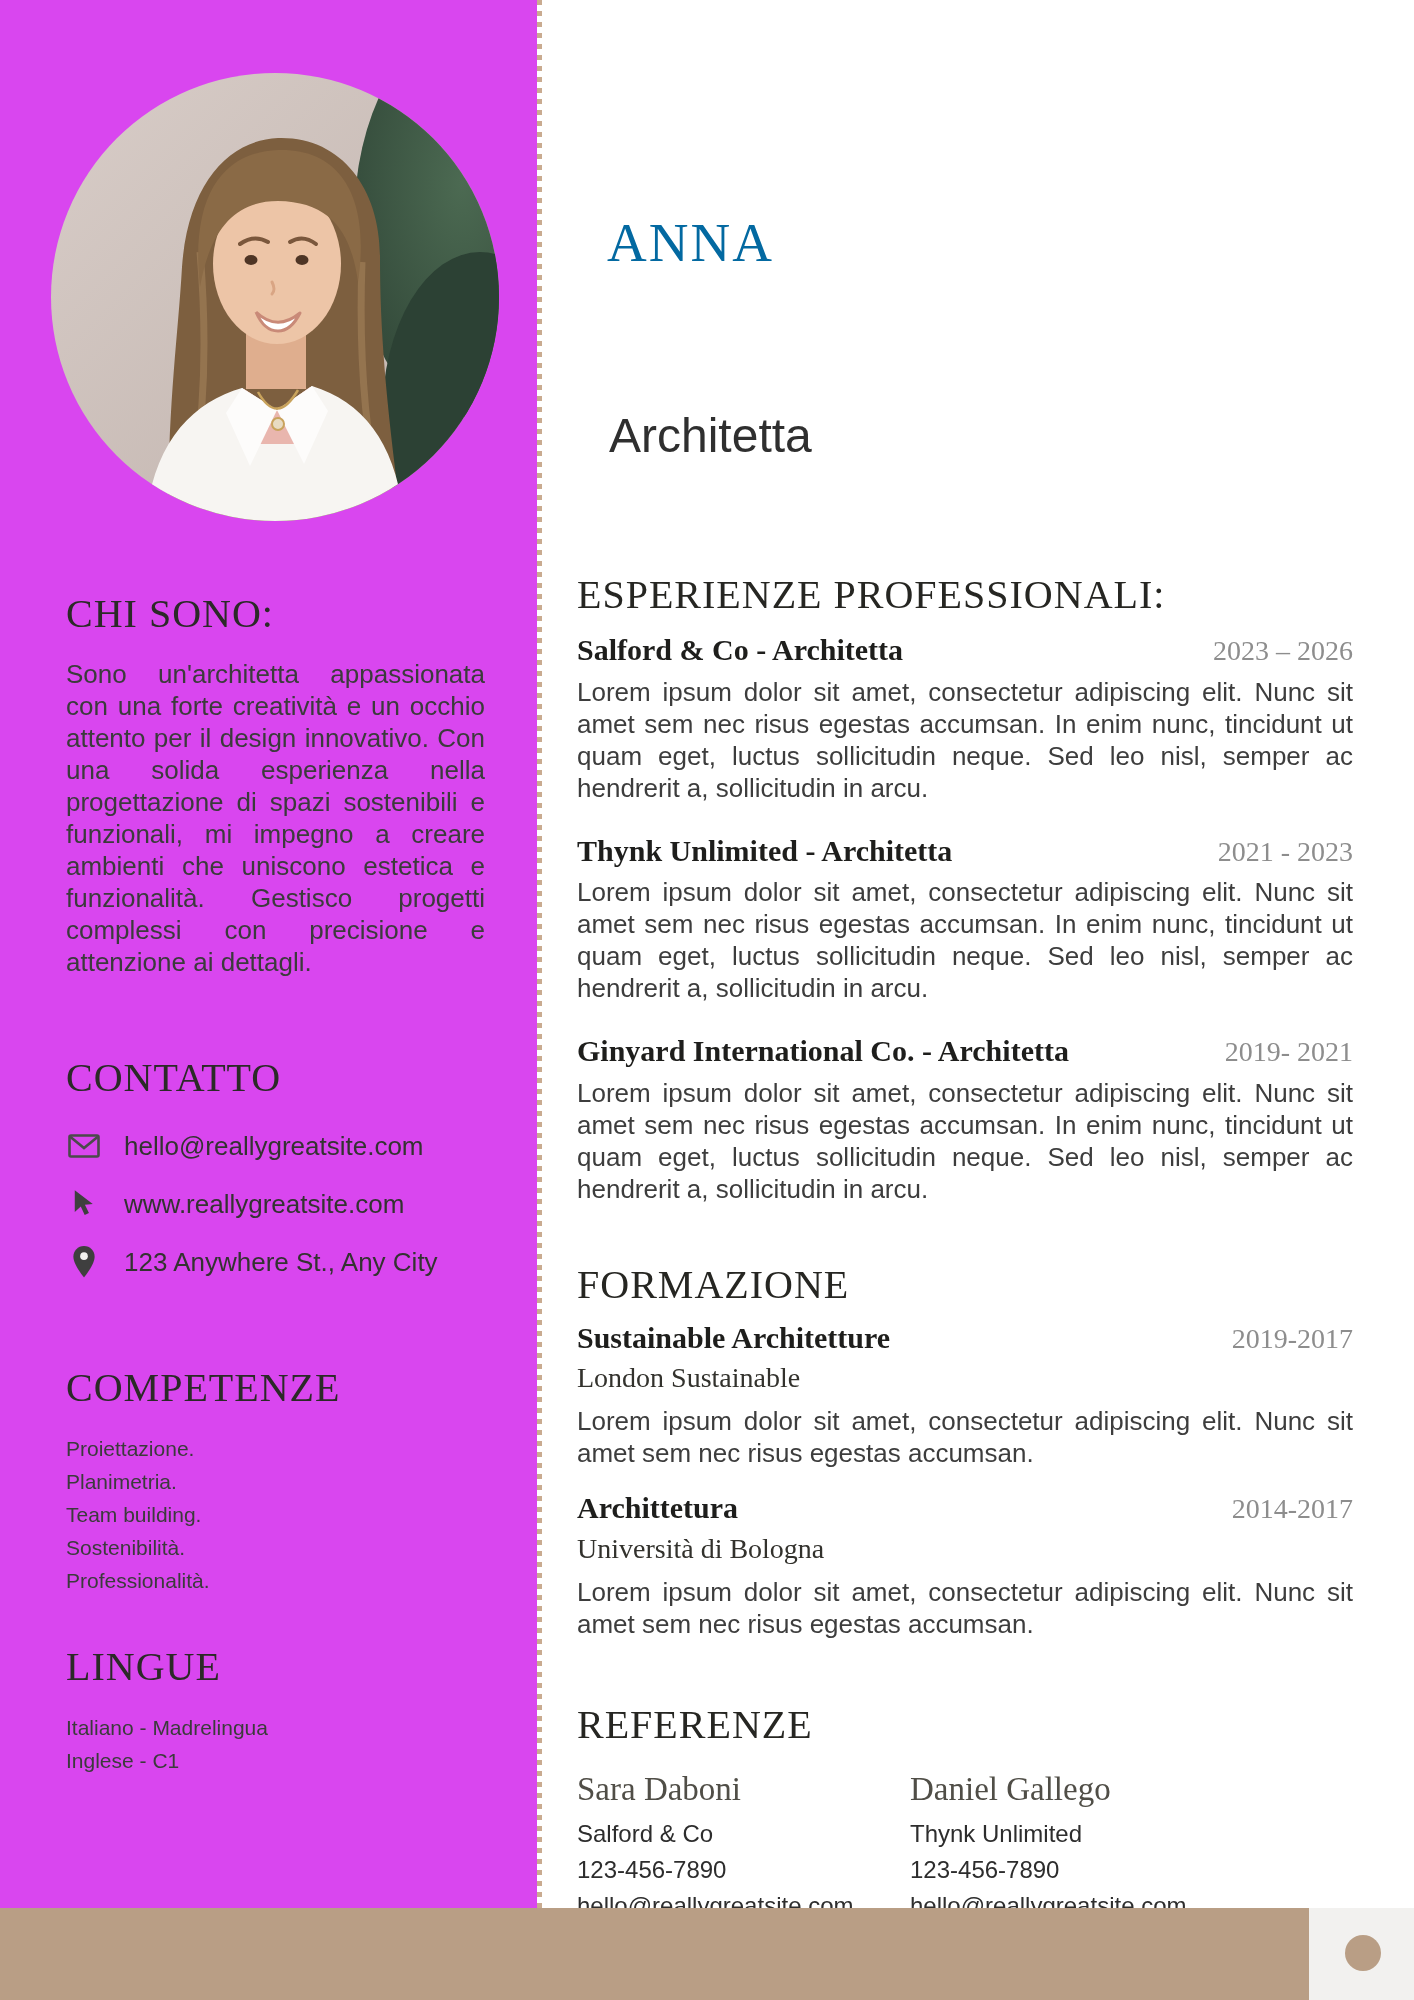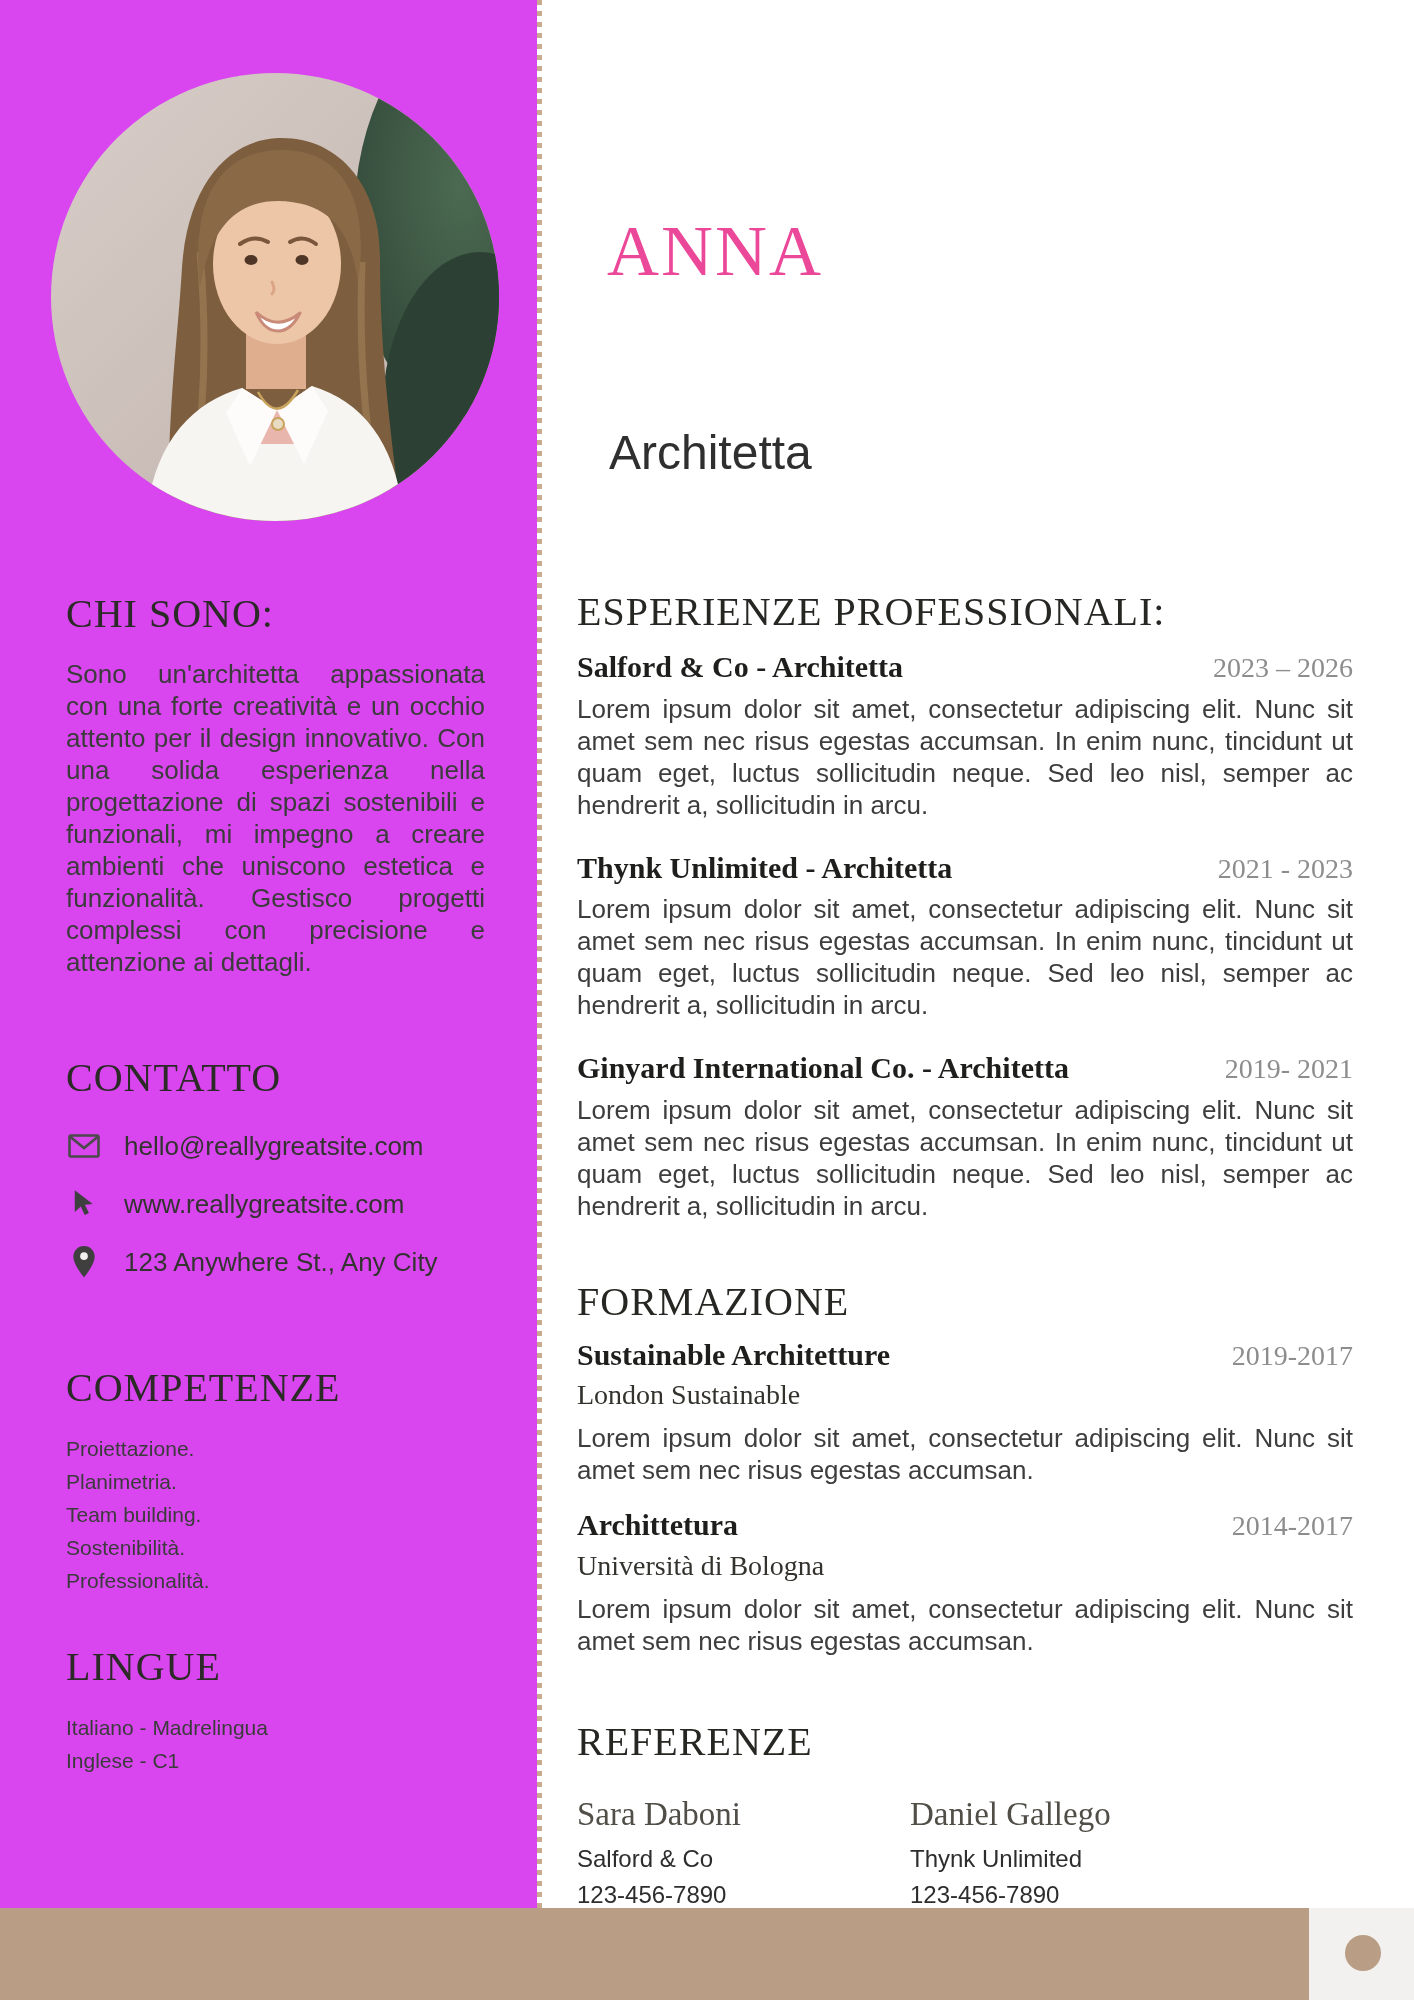--- a/index.html
+++ b/index.html
@@ -40,41 +40,41 @@
     position:absolute; left:537px; top:0; width:5px; height:1908px;
     background:repeating-linear-gradient(to bottom, #c9ab90 0 5px, rgba(0,0,0,0) 5px 11px);
   }
   
   .main {
     position:absolute; left:542px; top:0; width:872px; height:1908px;
     box-sizing:border-box; padding:0 61px 0 35px;
   }
   .name {
     font-family:"Liberation Serif", serif; font-weight:400; line-height:1;
-    font-size:72px; letter-spacing:2px; color:#ec4899; margin:215px 0 0 30px;
+    font-size:55px; letter-spacing:2px; color:#0369a1; margin:215px 0 0 30px;
   }
   .subtitle { font-size:48px; color:#2f2f2f; line-height:1; margin:142px 0 0 32px; }
   .main-h {
     font-family:"Liberation Serif", serif; font-weight:400; line-height:1;
     font-size:40px; letter-spacing:1px; color:#262622; margin:0;
   }
   .mt-exp  { margin-top:115px; }
   .mt-edu  { margin-top:60px; }
   .mt-refs { margin-top:65px; }
   .item { margin-top:18px; }
   .item + .item { margin-top:30px; }
   .edu-item { margin-top:16px; }
   .edu-item + .edu-item { margin-top:22px; }
   .trow { display:flex; justify-content:space-between; align-items:baseline; }
   .ti { font-family:"Liberation Serif", serif; font-weight:700; font-size:30px; color:#1e1e1c; line-height:1.15; }
   .dt { font-family:"Liberation Serif", serif; font-weight:400; font-size:28px; color:#8d8d8d; line-height:1.15; }
   .body-p { margin:8px 0 0; font-size:26px; line-height:32px; text-align:justify; color:#3d3d3d; }
   .school { font-family:"Liberation Serif", serif; font-size:28px; color:#33322d; margin-top:9px; line-height:1; }
   .edu-item .body-p { margin-top:13px; }
-  .ref-cols { display:flex; margin-top:36px; }
+  .ref-cols { display:flex; margin-top:28px; }
   .ref-card { width:333px; flex:none; }
   .ref-card:last-child { flex:1; }
   .ref-name { font-family:"Liberation Serif", serif; font-size:33px; color:#504e47; line-height:1; }
   .ref-line { margin-top:12px; font-size:24px; color:#2d2d2d; line-height:24px; }
   .ref-line.first { margin-top:16px; }
   
   .bar { position:absolute; left:0; top:1908px; width:1309px; height:92px; background:#b99e85; }
   .bar-corner { position:absolute; left:1309px; top:1908px; width:105px; height:92px; background:#f2f1ef; }
   .bar-dot { position:absolute; left:36px; top:27px; width:36px; height:36px; border-radius:50%; background:#b99e85; }
 </style>

